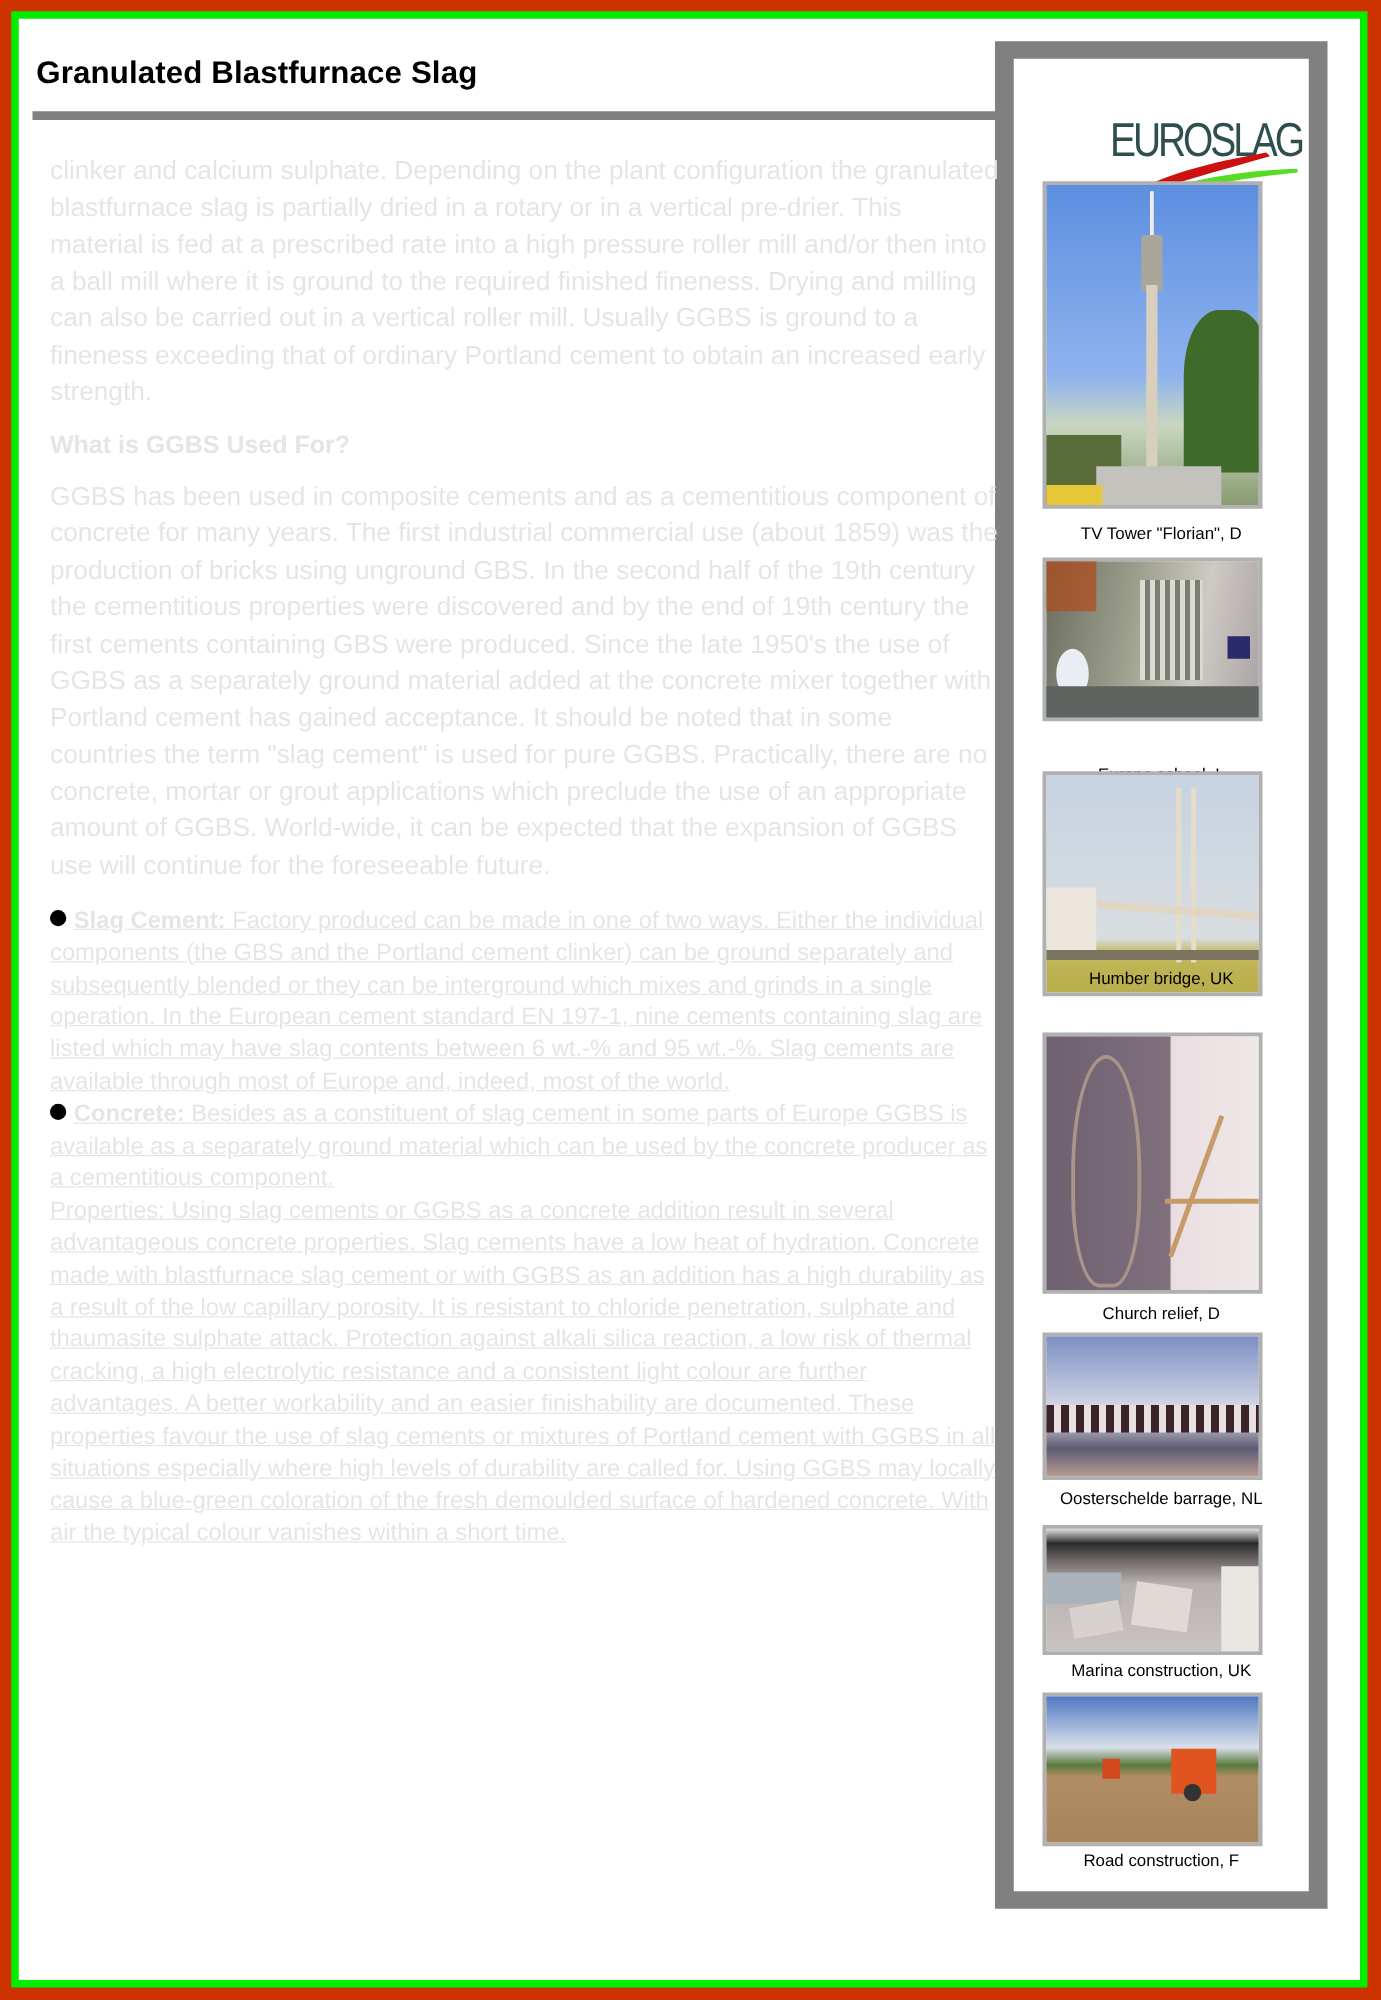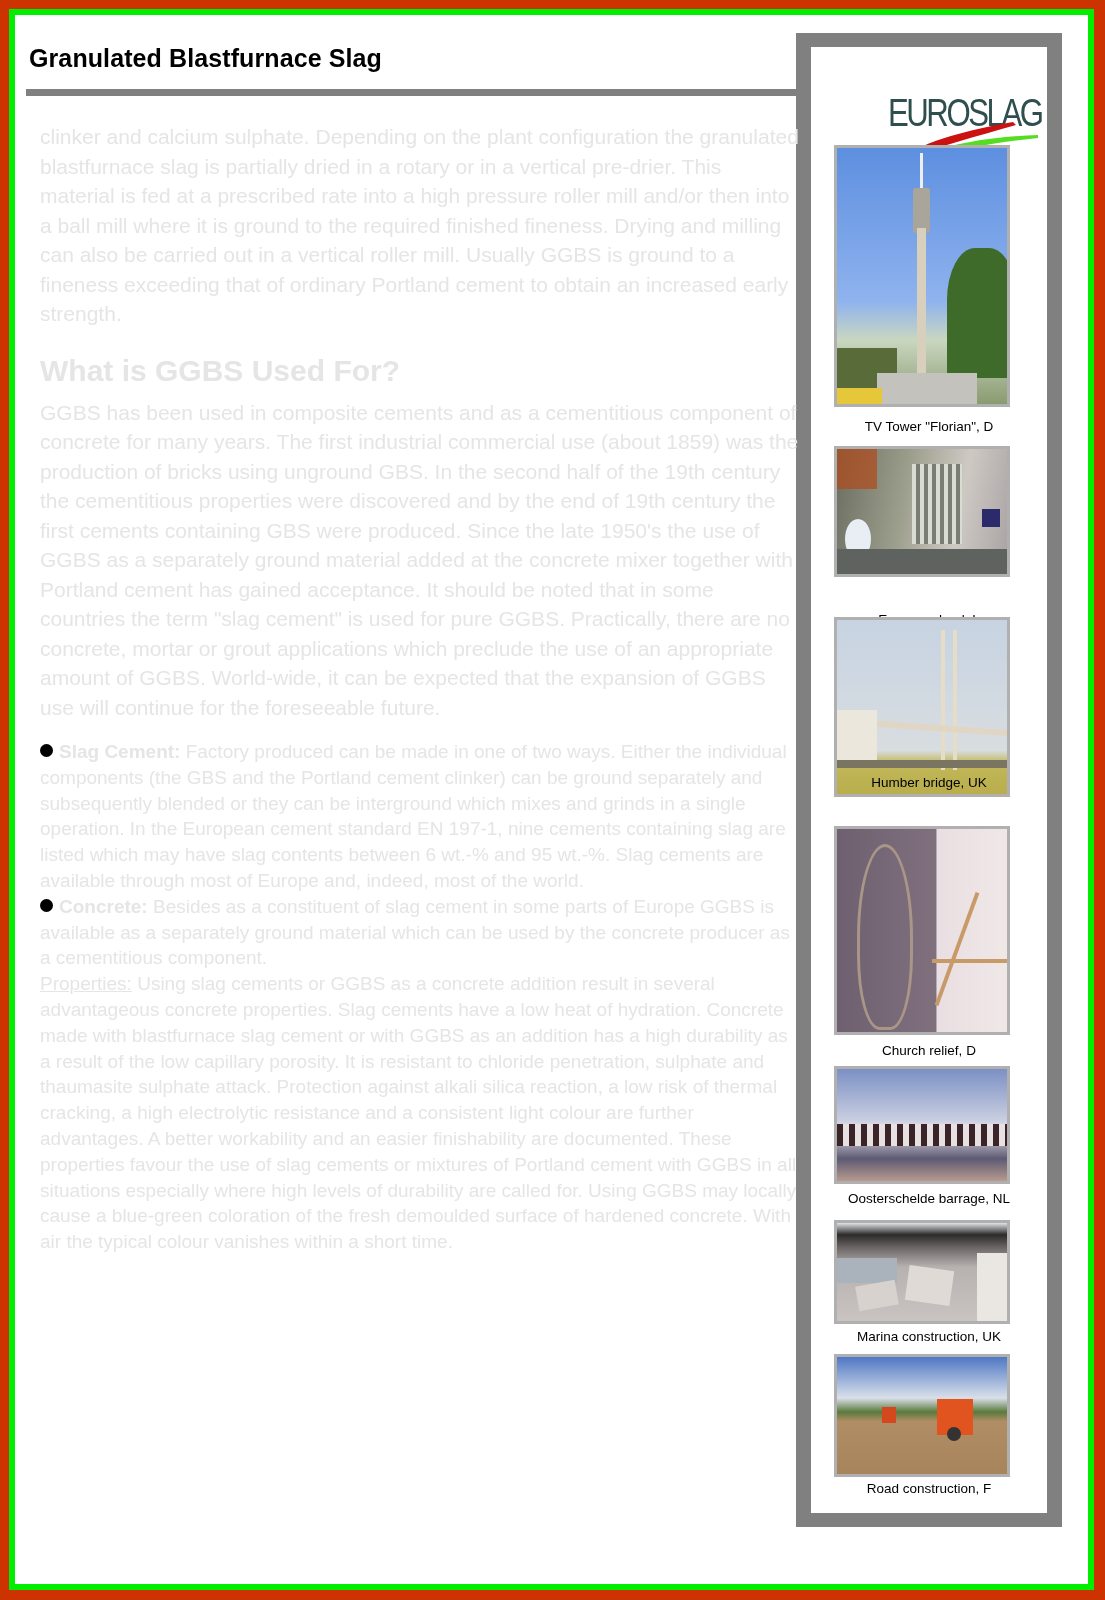--- a/index.html
+++ b/index.html
@@ -7,22 +7,22 @@
   .green-frame { position:absolute; left:9px; top:9px; width:1085px; height:1581px; background:#00ee00; }
   .page { position:absolute; left:15px; top:15px; width:1073px; height:1569px; background:#ffffff; }
   .title { position:absolute; left:29px; top:44px; font-weight:bold; font-size:25px; color:#000; letter-spacing:0.1px; }
   .title-rule { position:absolute; left:26px; top:89px; width:820px; height:7px; background:#808080; }
   .side-frame { position:absolute; left:796px; top:33px; width:266px; height:1494px; background:#808080; }
   .side-inner { position:absolute; left:811px; top:47px; width:236px; height:1466px; background:#ffffff; }
   .logo { position:absolute; left:888px; top:72px; width:150px; height:70px;margin-top:20px; }
   .logo-text { position:absolute; left:0; top:0; font-size:38px; color:#2f4f4f; letter-spacing:-3px; transform:scaleX(0.82); transform-origin:left top; font-family:"Liberation Sans", sans-serif; }
   .main { position:absolute; left:40px; top:122px; width:760px; color:#e5e5e5; }
   .p { font-size:21px; line-height:29.5px; margin:0; }
-  .h2 { font-size:30px; font-weight:bold; margin:27px 0 12px 0; line-height:30px; }
-  .bullet { font-size:19px; line-height:25.8px; margin:0; }
+  .h2 { font-size:20px; font-weight:bold; margin:12px 0 12px 0; line-height:30px; }
+  .bullet { font-size:19px; line-height:25.8px; margin:0;text-decoration:underline; }
   .bullet-gap { }
   .dot { display:inline-block; width:13px; height:13px; border-radius:50%; background:#000; margin-right:6px; vertical-align:1px; }
   .u { text-decoration:underline;text-align:right; }
   .photo { position:absolute; left:834px; width:176px; border:3px solid #b0b0b0; box-sizing:border-box; overflow:hidden; }
   .caption { position:absolute; left:811px; width:236px; text-align:center; font-size:13.5px; color:#000; }
 </style>
 </head>
 <body>
 
 <div class="green-frame"></div>

